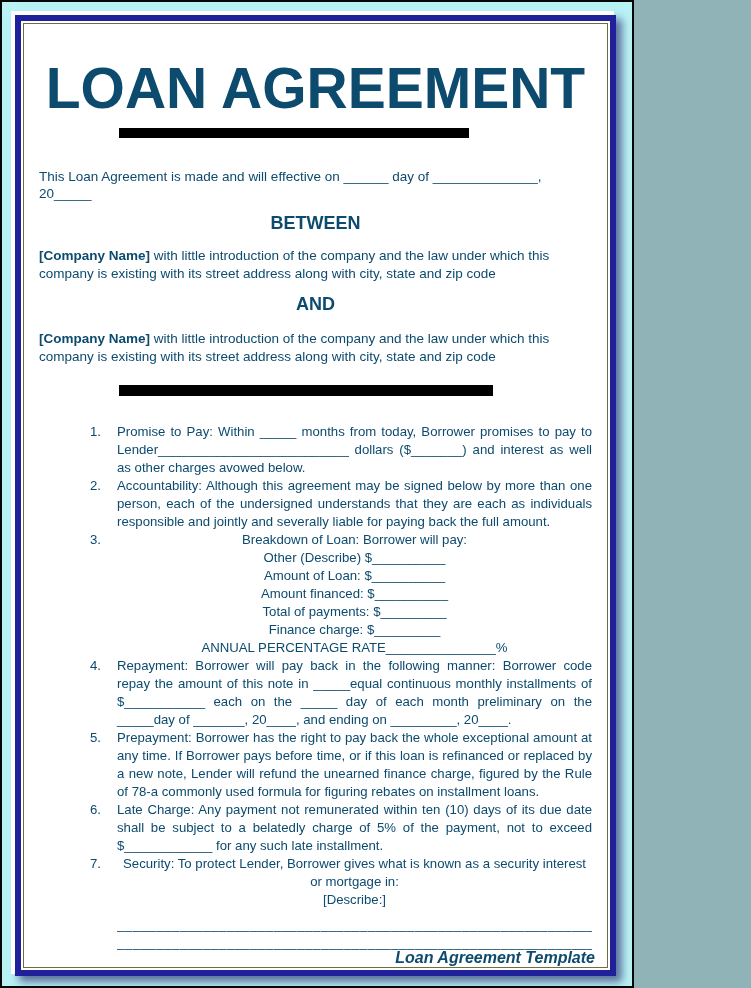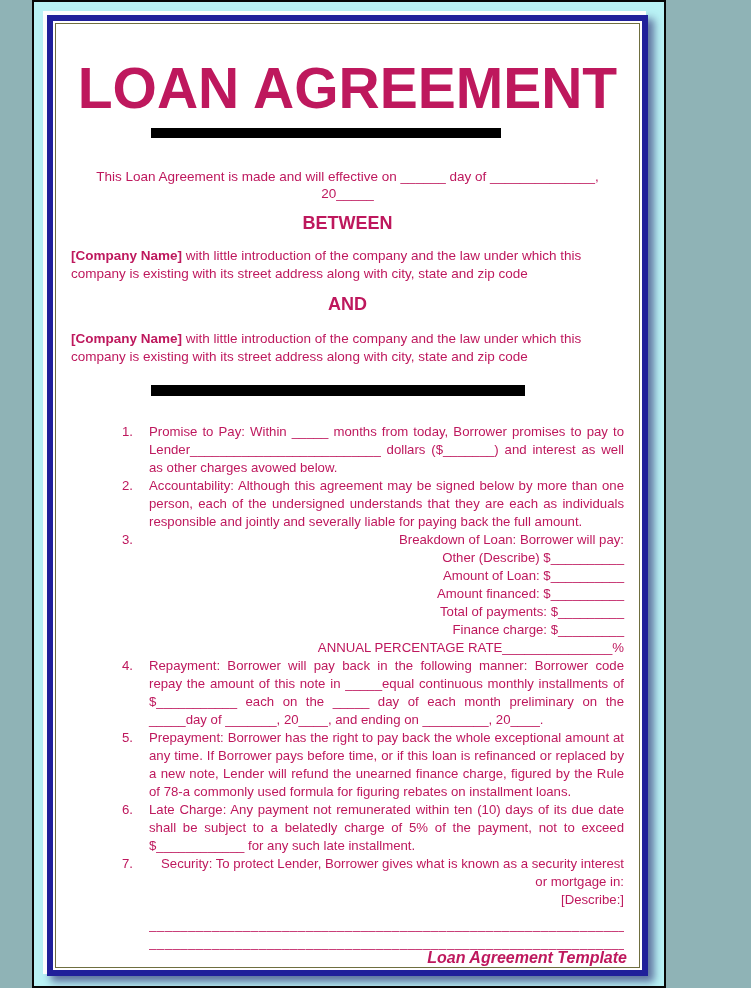--- a/index.html
+++ b/index.html
@@ -5,23 +5,22 @@
   html, body { margin: 0; padding: 0; background: #8fb3b6; }
   * { box-sizing: border-box; }
 
   .screen {
     position: relative;
     width: 634px;
     height: 988px;
     background: #b9f2f5;              
     border: 2px solid #070707;        
     font-family: "Liberation Sans", "DejaVu Sans", sans-serif;
-    color: #be185d;
+    color: #0c4a6e;
     overflow: hidden;
-    margin-left: 32px;
   }
 
   
   .frame {
     position: absolute;
     left: 13px; top: 13px; right: 16px; bottom: 10px;
     background: #ffffff;
     border: 6px solid #20209a;
     box-shadow: -3px -3px 0 1px #fdfdfd,
                  5px 5px 8px 1px rgba(45,45,110,0.65);
@@ -53,21 +52,20 @@
     transform: translateX(-22px);
   }
   .rule-bar.section-rule {
     width: 374px; height: 11px;
     margin: 20px auto 0;
     transform: translateX(-10px);
   }
 
   .intro-line {
     margin-top: 30px;
-    text-align: center;
     font-size: 13.5px;
     line-height: 17px;
   }
 
   .mid-heading {
     margin-top: 13px;
     text-align: center;
     font-weight: bold;
     font-size: 18px;
     line-height: 17px;
@@ -90,21 +88,21 @@
   .term-item {
     position: relative;
     padding-left: 27px;
     text-align: justify;
   }
   .term-number {
     position: absolute;
     left: 0; top: 0;
     text-align: left;
   }
-  .term-subline { text-align: right; }
+  .term-subline { text-align: center; }
 
   .security-fill { margin-top: 7px; }
   .fill-line {
     height: 18px;
     line-height: 18px;
     overflow: hidden;
     white-space: nowrap;
     text-align: left;
     letter-spacing: 0.5px;
   }

